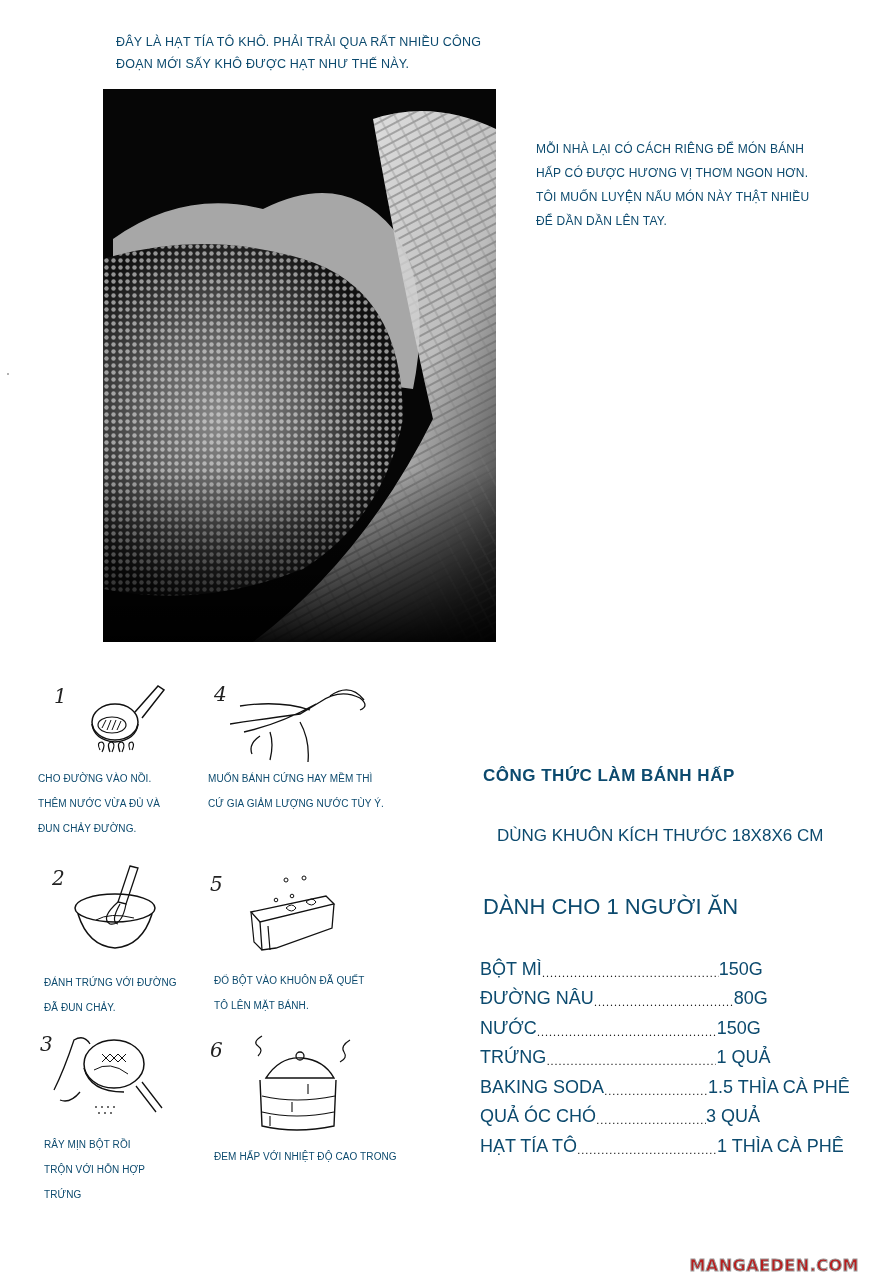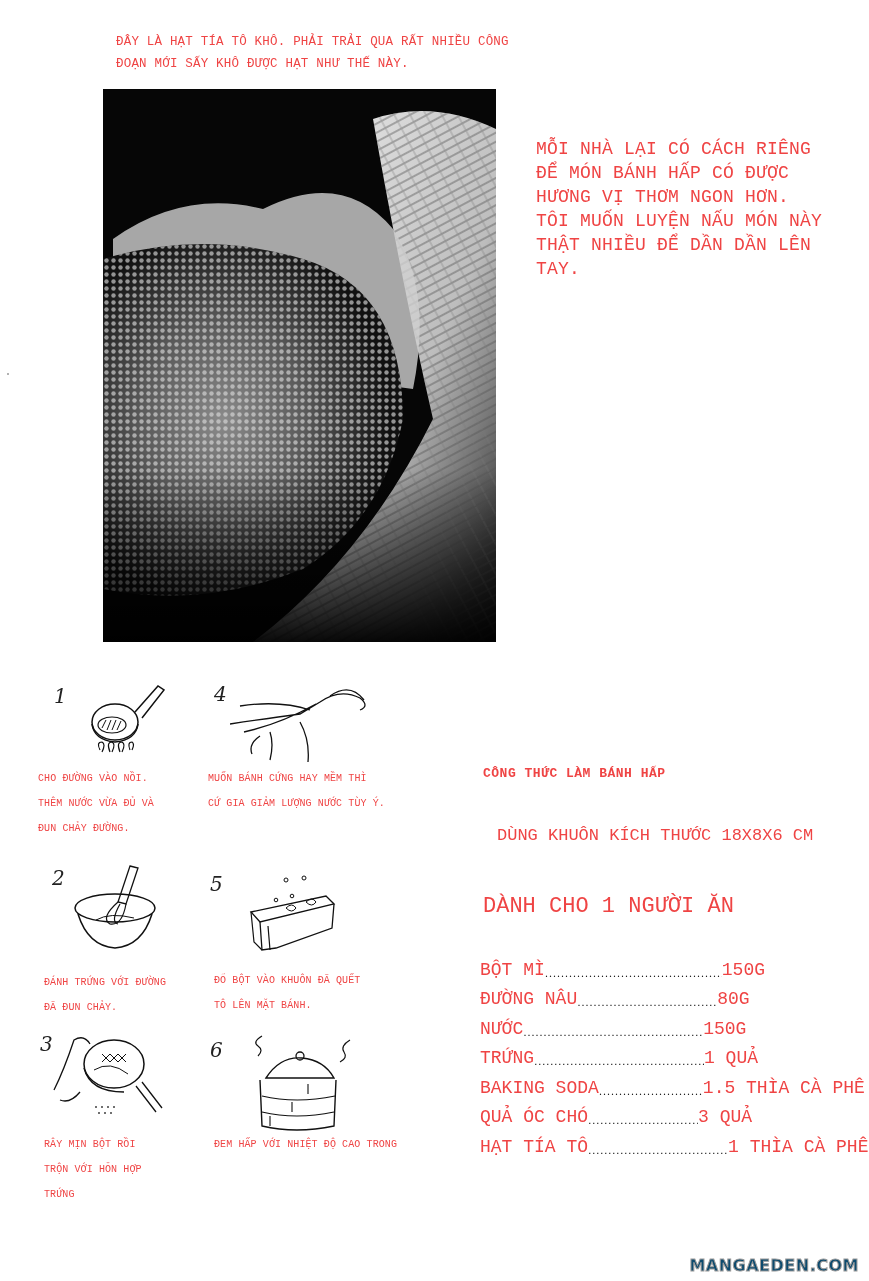--- a/index.html
+++ b/index.html
@@ -1,54 +1,54 @@
 <!DOCTYPE html>
 <html><head>
 <meta charset="utf-8">
 <style>
   * { margin: 0; padding: 0; box-sizing: border-box; }
   html, body { width: 869px; height: 1281px; background: #ffffff; overflow: hidden; }
   body { position: relative; font-family: "DejaVu Sans", sans-serif; color: #111; }
 
-  .hand { font-family: Liberation Mono, monospace; text-transform: uppercase; color: #ef4444; }
+  .hand { font-family: Liberation Sans, sans-serif; text-transform: uppercase; color: #0c4a6e; }
 
   .caption-top {
     position: absolute; left: 116px; top: 31px; width: 400px;
     font-size: 12.5px; line-height: 22px; letter-spacing: 0.2px;
   }
   .side-note {
     position: absolute; left: 536px; top: 137px; width: 290px;
-    font-size: 18px; line-height: 24px; letter-spacing: 0.2px;
+    font-size: 12px; line-height: 24px; letter-spacing: 0.2px;
   }
 
   .photo {
     position: absolute; left: 103px; top: 89px; width: 393px; height: 553px;
     background: #0a0a0a; overflow: hidden;
   }
   .photo svg { width: 100%; height: 100%; display: block; }
 
   .step { position: absolute; }
   .step .num { position: absolute; font-family: "DejaVu Serif", serif; font-size: 20px; color: #222; font-style: italic; }
   .step .sketch { position: absolute; }
   .step .txt { position: absolute; font-size: 10px; line-height: 25px; letter-spacing: 0.1px; white-space: nowrap; }
 
   .recipe { position: absolute; left: 480px; top: 766px; width: 385px; }
-  .recipe .title { font-size: 13px; font-weight: bold; letter-spacing: 0.5px; position: absolute; top: 0; left: 3px; white-space: nowrap; }
+  .recipe .title { font-size: 17px; font-weight: bold; letter-spacing: 0.5px; position: absolute; top: 0; left: 3px; white-space: nowrap; }
   .recipe .mold { font-size: 17px; position: absolute; top: 60px; left: 17px; white-space: nowrap; }
   .recipe .serves { font-size: 22px; position: absolute; top: 128px; left: 3px; white-space: nowrap; }
   .ingredients { position: absolute; top: 184px; left: 0; width: 385px; }
   .ing-row { display: flex; align-items: flex-end; height: 29.5px; font-size: 18px; white-space: nowrap; }
   .ing-row .name { flex: none; }
   .ing-row .dots { flex: none; overflow: hidden; letter-spacing: 0.5px; font-size: 11px; color: #222; }
   .ing-row .qty { flex: none; }
 
   .watermark {
     position: absolute; right: 10px; top: 1256px;
     font-family: "DejaVu Sans", sans-serif; font-weight: bold; font-size: 16px;
-    color: #0c4a6e; letter-spacing: 0.5px;
+    color: #b91c1c; letter-spacing: 0.5px;
     -webkit-text-stroke: 1px #9a9a9a;
   }
   .speck { position: absolute; left: 7px; top: 373px; width: 2px; height: 2px; background: #999; border-radius: 1px; }
 </style>
 </head>
 <body>
 
 <div class="caption-top hand">Đây là hạt tía tô khô. Phải trải qua rất nhiều công đoạn mới sấy khô được hạt như thế này.</div>
 
 <div class="photo" title="Dried perilla seeds heaped on a woven bamboo tray">
@@ -177,21 +177,21 @@
   <span class="num" style="left:10px; top:-2px;">6</span>
   <svg class="sketch" width="130" height="100" style="left:40px; top:-6px;" viewBox="0 0 130 100">
     <path d="M18 22 q6 -6 0 -10 q-6 -4 4 -10" fill="none" stroke="#111" stroke-width="1.2"></path>
     <path d="M100 28 q8 -4 4 -10 q-4 -6 6 -12" fill="none" stroke="#111" stroke-width="1.2"></path>
     <path d="M26 44 Q40 22 62 24 Q84 26 94 44 Z" fill="none" stroke="#111" stroke-width="1.4"></path>
     <circle cx="60" cy="22" r="4" fill="none" stroke="#111" stroke-width="1.3"></circle>
     <path d="M20 46 L22 92 Q56 100 94 92 L96 46" fill="none" stroke="#111" stroke-width="1.4"></path>
     <path d="M22 62 Q56 70 95 62 M22 78 Q56 86 94 78" fill="none" stroke="#111" stroke-width="1.2"></path>
     <path d="M68 50 v10 M52 68 v10 M30 82 v10" stroke="#111" stroke-width="1.1"></path>
   </svg>
-  <div class="txt hand" style="left:14px; top:92px;text-align:right;">
+  <div class="txt hand" style="left:14px; top:104px;text-align:right;">
     <div>Đem hấp với nhiệt độ cao trong</div>
   </div>
 </div>
 
 <div class="recipe">
   <div class="title hand">Công thức làm bánh hấp</div>
   <div class="mold hand">Dùng khuôn kích thước 18x8x6 cm</div>
   <div class="serves hand">Dành cho 1 người ăn</div>
 
   <div class="ingredients">

